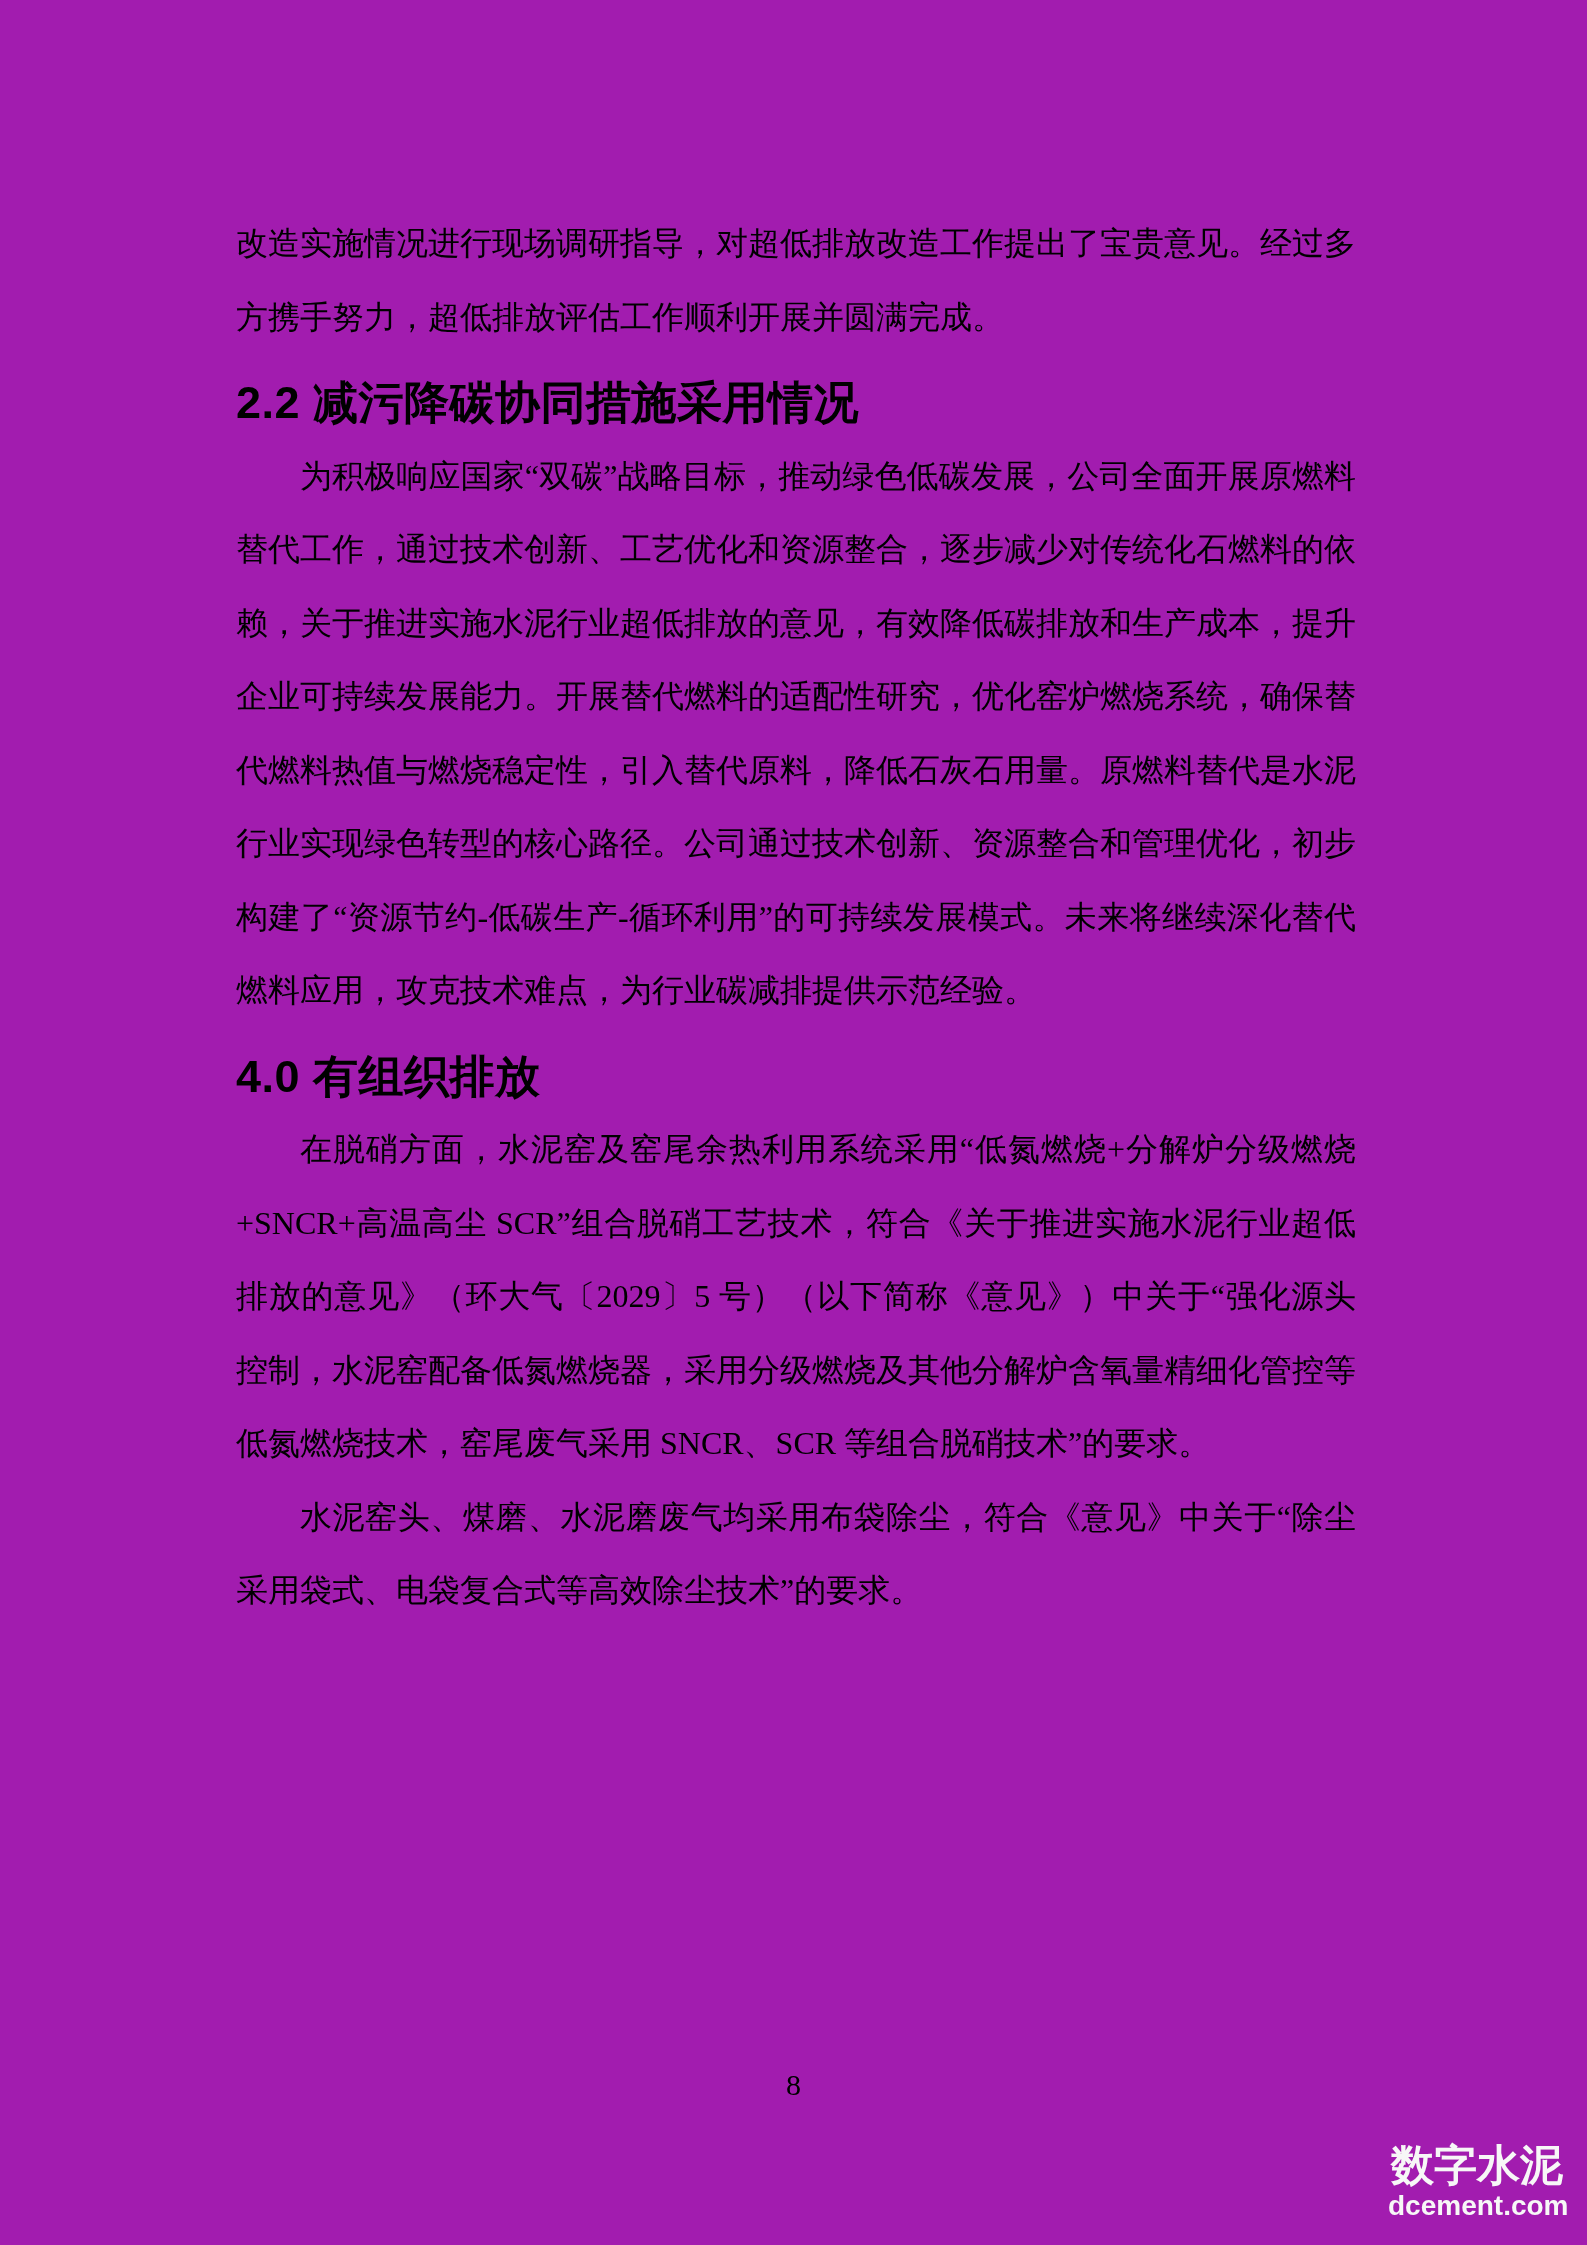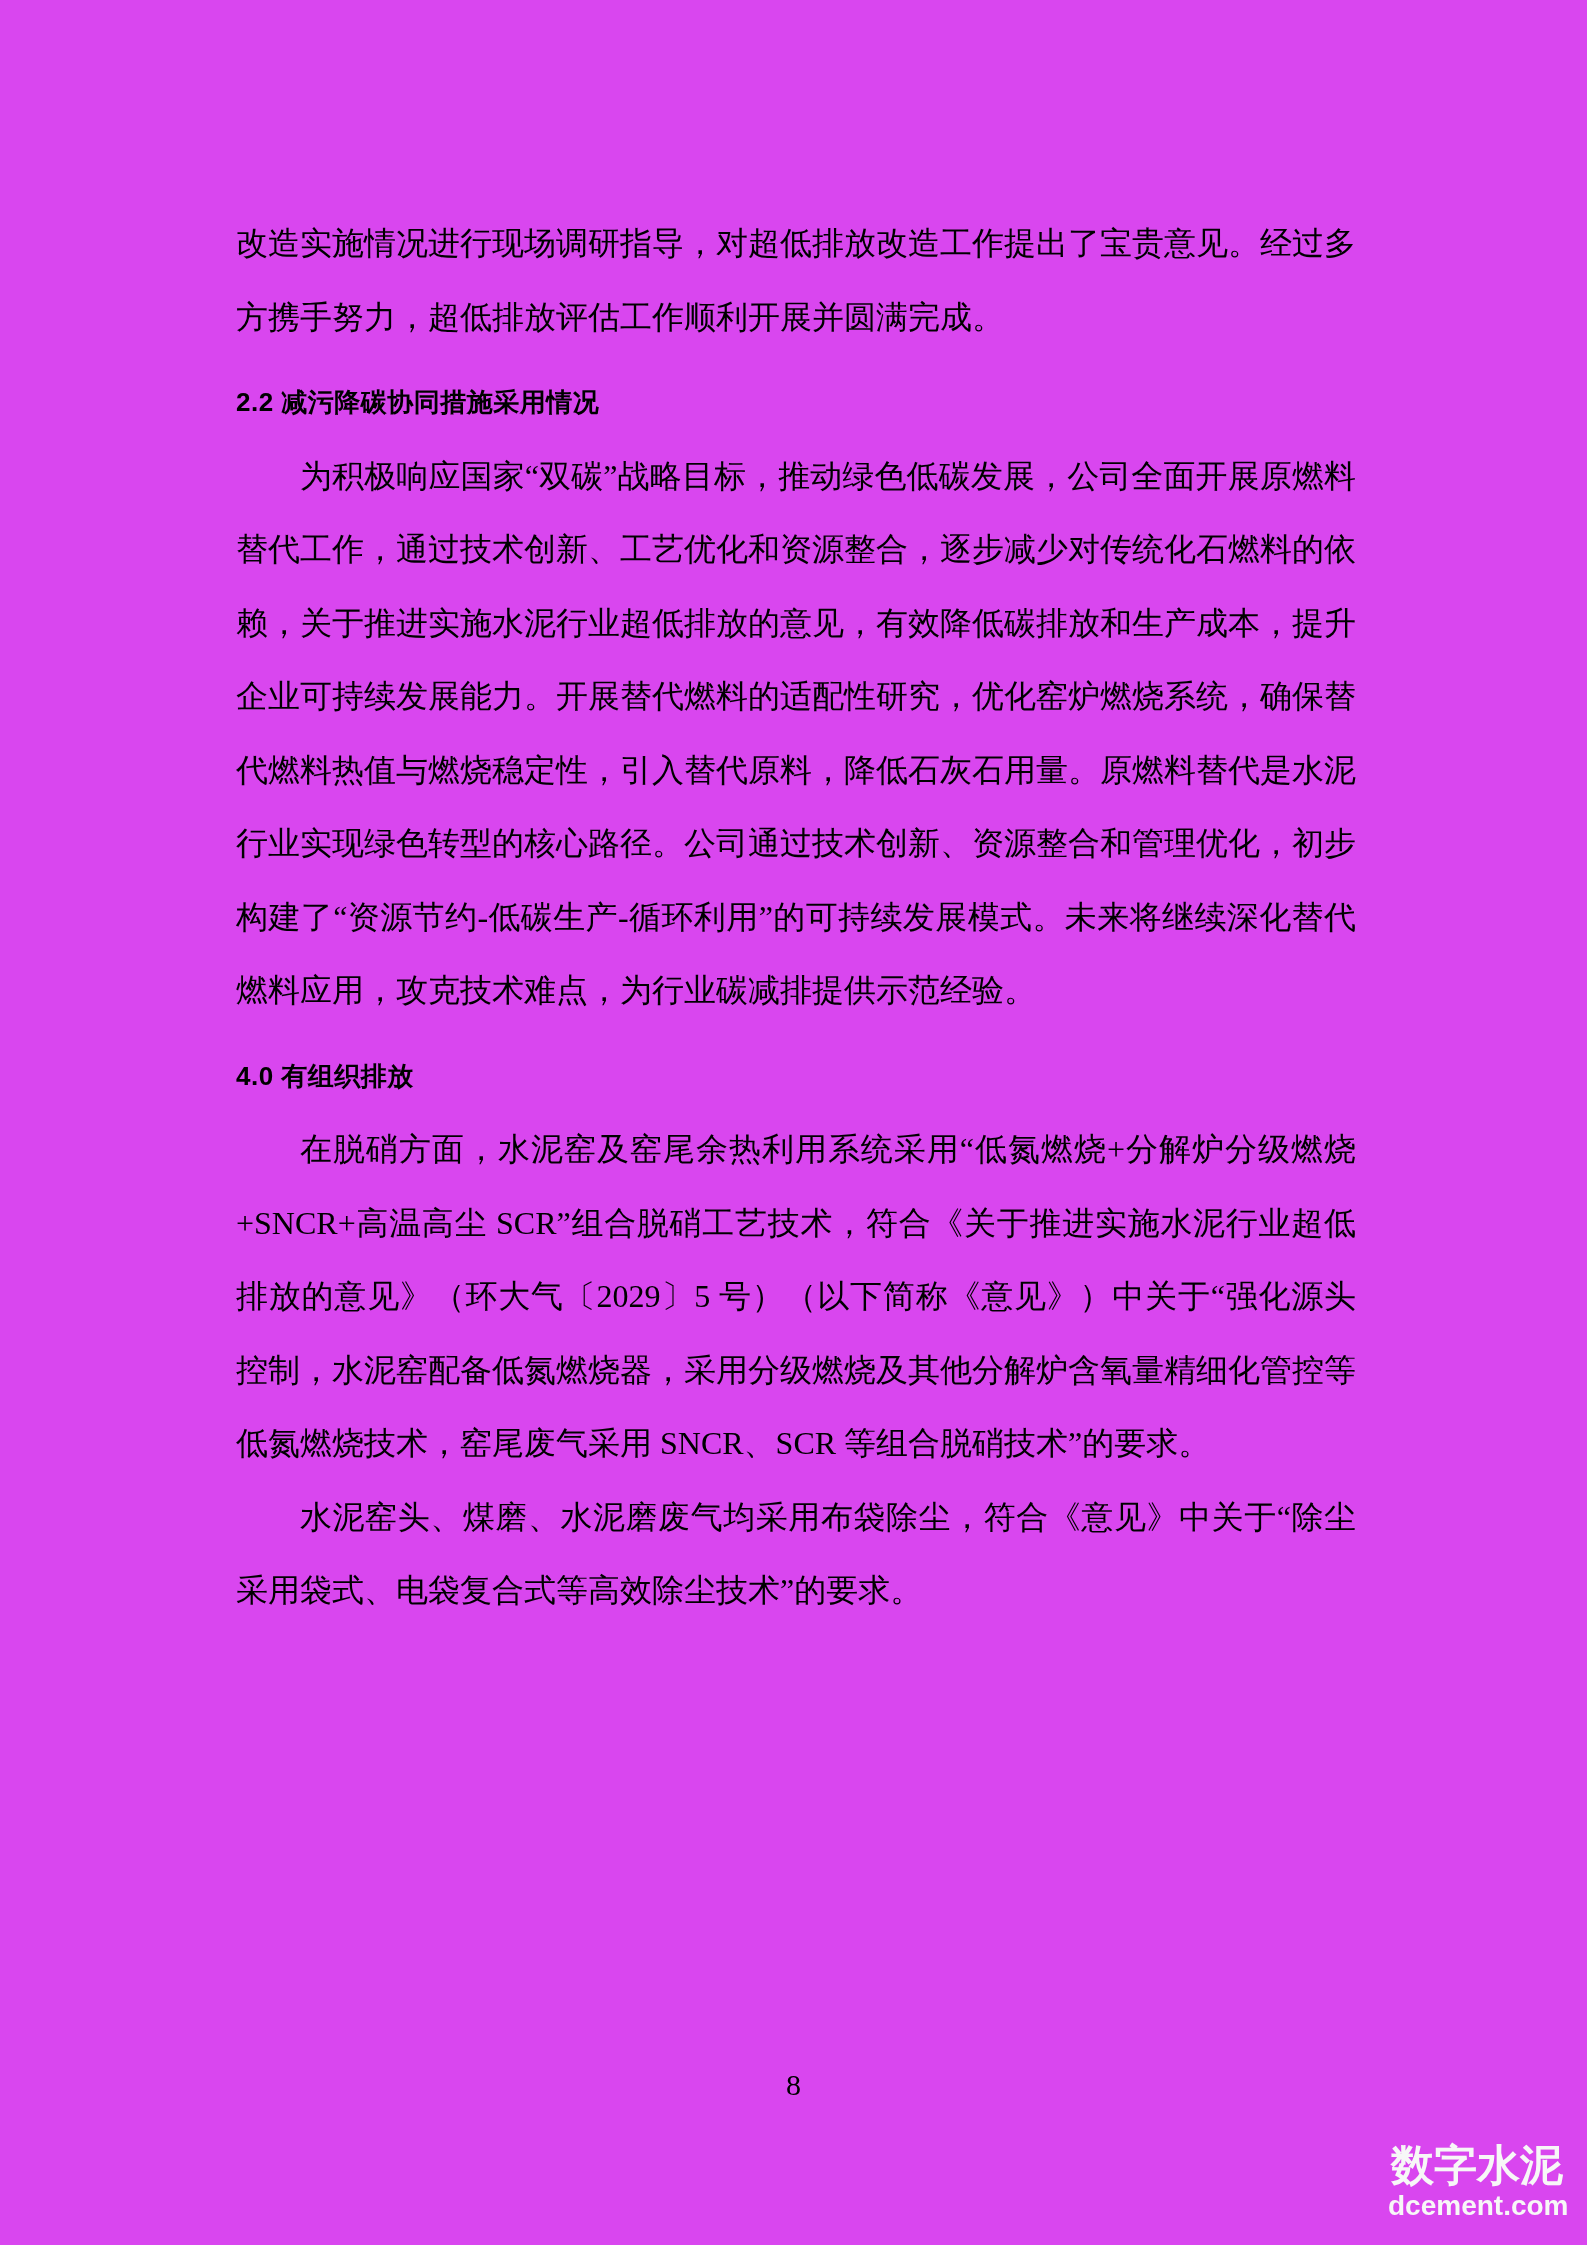--- a/index.html
+++ b/index.html
@@ -10,21 +10,21 @@
   body {
     width: 1587px;
     height: 2245px;
     position: relative;
     overflow: hidden;
     color: #000000;
   }
   .page {
     position: absolute;
     inset: 0;
-    background: #d946ef;
+    background: #a21caf;
   }
   .content {
     position: absolute;
     left: 236px;
     top: 207px;
     width: 1120px;
     font-family: "Liberation Serif", "DejaVu Serif", serif;
     font-size: 32px;
     line-height: 73.5px;
     text-align: justify;
@@ -34,21 +34,21 @@
   .paragraph {
     margin: 0;
   }
   .paragraph.indent {
     text-indent: 64px;
   }
   .heading {
     margin: 12px 0 0 0;
     font-family: "Liberation Sans", "DejaVu Sans", sans-serif;
     font-weight: bold;
-    font-size: 26px;
+    font-size: 45px;
     line-height: 73.5px;
     text-align: left;
     letter-spacing: 0.5px;
   }
   .page-number {
     position: absolute;
     top: 2068px;
     left: 0;
     width: 100%;
     text-align: center;

